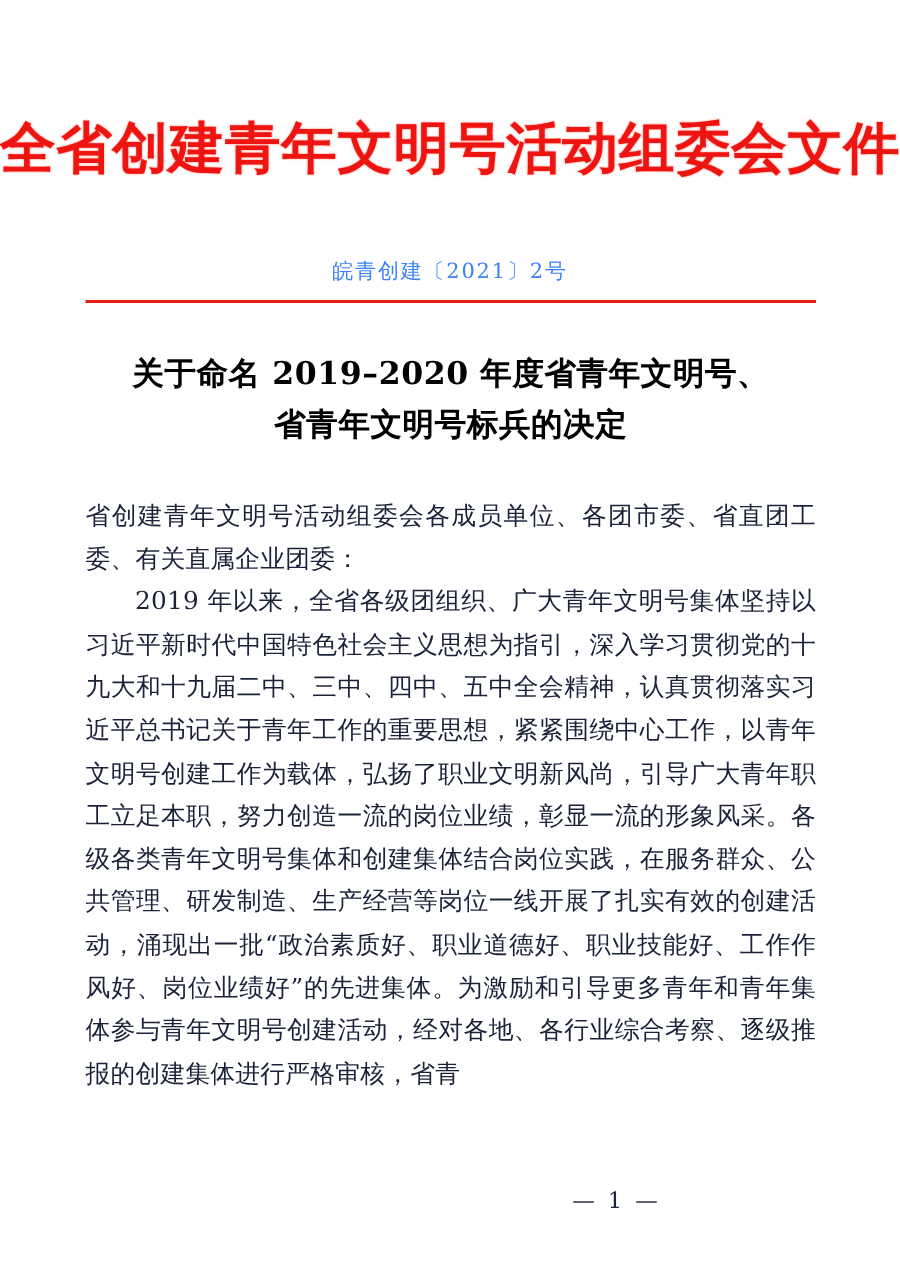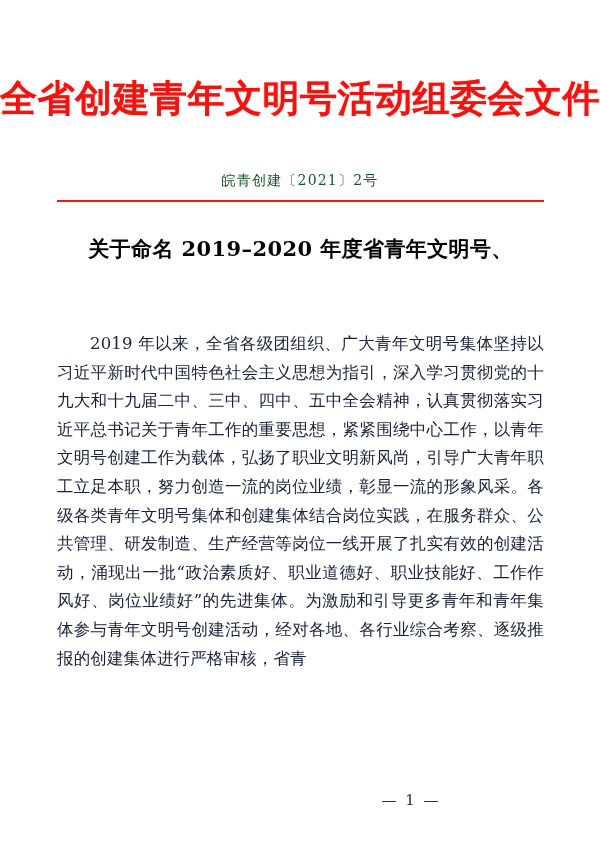--- a/index.html
+++ b/index.html
@@ -41,21 +41,21 @@
   }
 
   .doc-number {
     position: absolute;
     top: 172px;
     left: 0;
     width: 600px;
     text-align: center;
     font-size: 14px;
     letter-spacing: 1.2px;
-    color: #14532d;
+    color: #3b82f6;
     font-family: "DejaVu Serif", "Liberation Serif", serif;
   }
 
   .red-rule {
     position: absolute;
     top: 200px;
     left: 57px;
     width: 487px;
     height: 2.2px;
     background: #e81d12;
@@ -123,21 +123,23 @@
   <div class="masthead">
     <div class="masthead-title">全省创建青年文明号活动组委会文件</div>
   </div>
 
   <div class="doc-number">皖青创建〔2021〕2号</div>
 
   <div class="red-rule"></div>
 
   <div class="subject">
     <span class="subject-line">关于命名 2019–2020 年度省青年文明号、</span>
+    <span class="subject-line">省青年文明号标兵的决定</span>
   </div>
 
   <div class="body-text">
+    <p class="para">省创建青年文明号活动组委会各成员单位、各团市委、省直团工委、有关直属企业团委：</p>
     <p class="para indent">2019 年以来，全省各级团组织、广大青年文明号集体坚持以习近平新时代中国特色社会主义思想为指引，深入学习贯彻党的十九大和十九届二中、三中、四中、五中全会精神，认真贯彻落实习近平总书记关于青年工作的重要思想，紧紧围绕中心工作，以青年文明号创建工作为载体，弘扬了职业文明新风尚，引导广大青年职工立足本职，努力创造一流的岗位业绩，彰显一流的形象风采。各级各类青年文明号集体和创建集体结合岗位实践，在服务群众、公共管理、研发制造、生产经营等岗位一线开展了扎实有效的创建活动，涌现出一批“政治素质好、职业道德好、职业技能好、工作作风好、岗位业绩好”的先进集体。为激励和引导更多青年和青年集体参与青年文明号创建活动，经对各地、各行业综合考察、逐级推报的创建集体进行严格审核，省青</p>
   </div>
 
   <div class="page-number">— 1 —</div>
 
 </div>
 
 </body></html>

